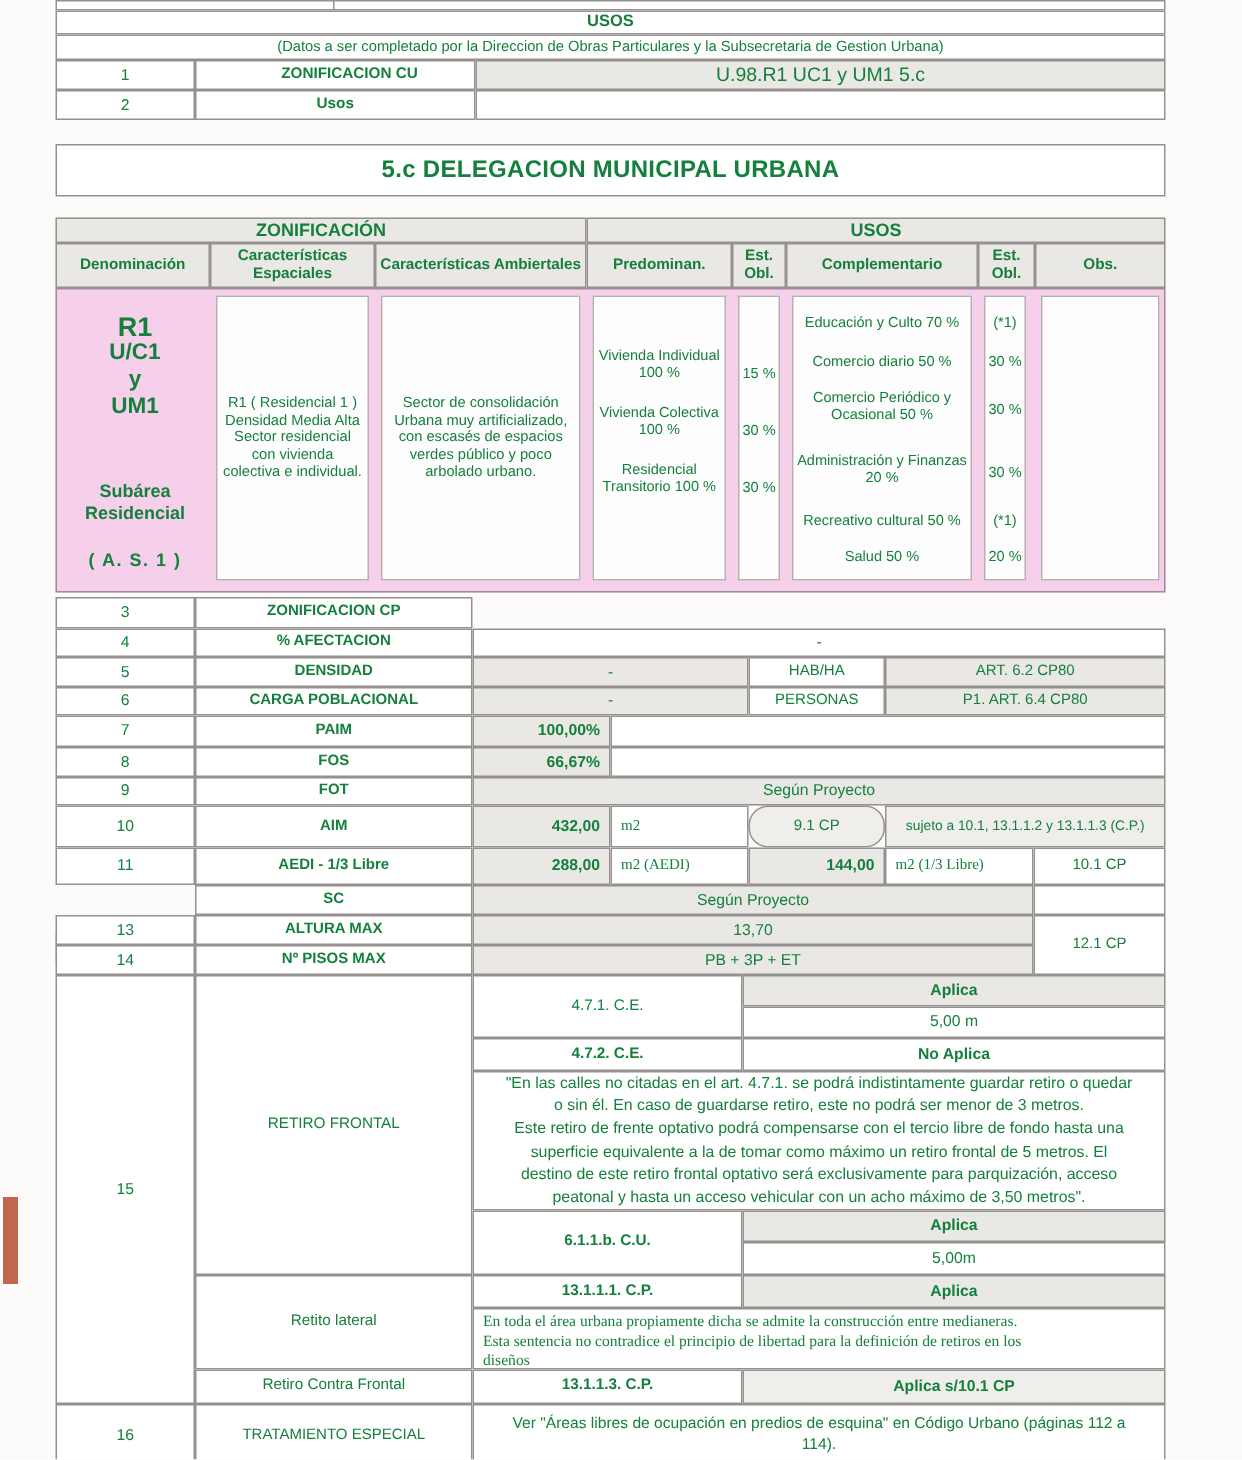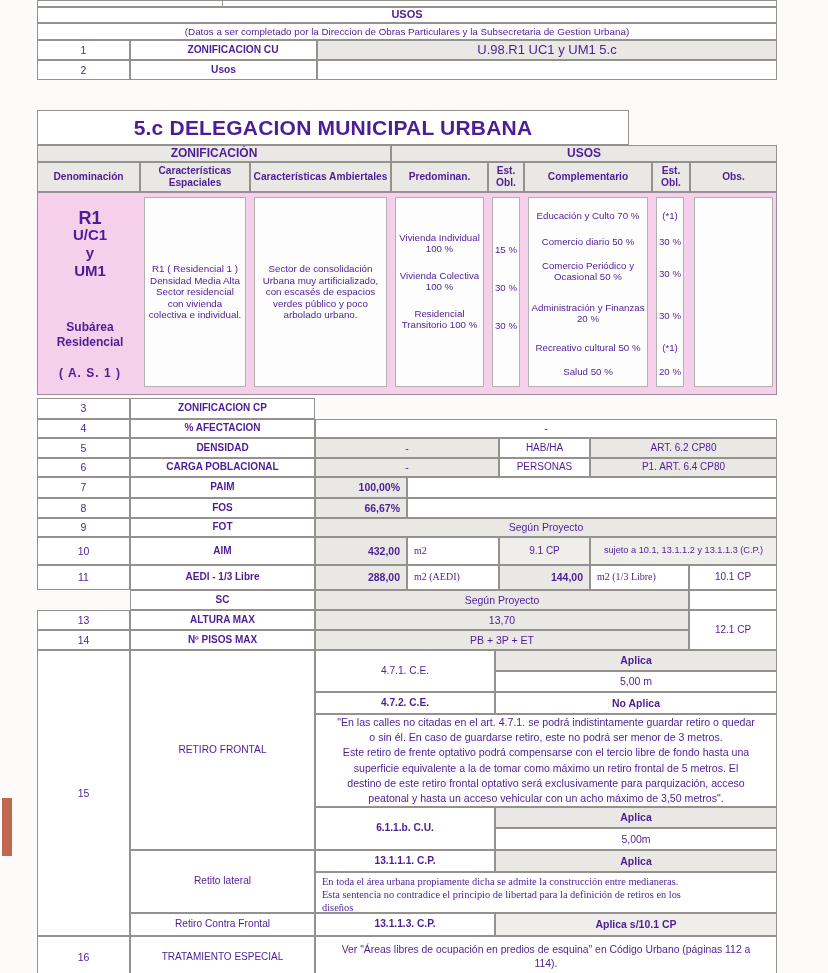--- a/index.html
+++ b/index.html
@@ -1,18 +1,18 @@
 <!DOCTYPE html>
 <html lang="es"><head>
 <meta charset="utf-8">
 <title>Scanned zoning document</title>
 <style>
   html,body{margin:0;padding:0;background:#ffffff;}
   .scene{position:relative;width:828px;height:973px;background:#fcfbf9;overflow:hidden;
-         font-family:"Liberation Sans","DejaVu Sans",sans-serif;color:#4c1d95;}
+         font-family:"Liberation Sans","DejaVu Sans",sans-serif;color:#15803d;}
   .cell{position:absolute;box-sizing:border-box;border:1px solid #94918e;background:#fff;
         display:flex;align-items:center;justify-content:center;text-align:center;
         font-size:10.5px;line-height:1.22;overflow:hidden;}
   .gray{background:#eae8e5;}
   .g2{background:#f0eeeb;}
   .bold{font-weight:700;}
   .left{justify-content:flex-start;text-align:left;padding-left:6px;font-family:Liberation Serif, serif;}
   .right{justify-content:flex-end;text-align:right;padding-right:6px;padding-left:41px;}
   .pre{white-space:pre-line;}
   .pinkrow{position:absolute;box-sizing:border-box;background:#f6cfeb;border:1px solid #9b8f97;}
@@ -36,21 +36,21 @@
   <div class="cell" style="left:37px;top:23px;width:740px;height:17px;font-size:9.8px;">(Datos a ser completado por la Direccion de Obras Particulares y la Subsecretaria de Gestion Urbana)</div>
 
   <div class="cell" style="left:37px;top:40px;width:93px;height:20px;">1</div>
   <div class="cell bold" style="left:130px;top:40px;width:187px;height:20px;font-size:10.2px;padding-left:19px;">ZONIFICACION CU</div>
   <div class="cell gray" style="left:317px;top:40px;width:460px;height:20px;font-size:13px;">U.98.R1 UC1 y UM1 5.c</div>
 
   <div class="cell" style="left:37px;top:60px;width:93px;height:20px;">2</div>
   <div class="cell bold" style="left:130px;top:60px;width:187px;height:20px;font-size:10.2px;">Usos</div>
   <div class="cell" style="left:317px;top:60px;width:460px;height:20px;"></div>
 
-  <div class="cell bold" style="left:37px;top:110px;width:592px;height:35px;font-size:21px;letter-spacing:0.2px;">5.c DELEGACION MUNICIPAL URBANA</div>
+  <div class="cell bold" style="left:37px;top:96px;width:740px;height:35px;font-size:16px;letter-spacing:0.2px;">5.c DELEGACION MUNICIPAL URBANA</div>
   <div class="cell gray bold" style="left:37px;top:145px;width:354px;height:17px;font-size:12px;">ZONIFICACIÓN</div>
   <div class="cell gray bold" style="left:391px;top:145px;width:386px;height:17px;font-size:12px;">USOS</div>
 
   <div class="cell gray bold" style="left:37px;top:162px;width:103px;height:30px;font-size:10.2px;">Denominación</div>
   <div class="cell gray bold" style="left:140px;top:162px;width:110px;height:30px;font-size:10.2px;">Características Espaciales</div>
   <div class="cell gray bold" style="left:250px;top:162px;width:141px;height:30px;font-size:10.2px;">Características Ambiertales</div>
   <div class="cell gray bold" style="left:391px;top:162px;width:97px;height:30px;font-size:10.2px;">Predominan.</div>
   <div class="cell gray bold" style="left:488px;top:162px;width:36px;height:30px;font-size:10.2px;">Est. Obl.</div>
   <div class="cell gray bold" style="left:524px;top:162px;width:128px;height:30px;font-size:10.2px;">Complementario</div>
   <div class="cell gray bold" style="left:652px;top:162px;width:38px;height:30px;font-size:10.2px;">Est. Obl.</div>
@@ -129,21 +129,21 @@
   <div class="cell" style="left:407px;top:498px;width:370px;height:20px;"></div>
 
   <div class="cell" style="left:37px;top:518px;width:93px;height:19px;">9</div>
   <div class="cell bold" style="left:130px;top:518px;width:185px;height:19px;font-size:10px;">FOT</div>
   <div class="cell gray" style="left:315px;top:518px;width:462px;height:19px;">Según Proyecto</div>
 
   <div class="cell" style="left:37px;top:537px;width:93px;height:28px;">10</div>
   <div class="cell bold" style="left:130px;top:537px;width:185px;height:28px;font-size:10px;">AIM</div>
   <div class="cell gray right bold" style="left:315px;top:537px;width:92px;height:28px;">432,00</div>
   <div class="cell left" style="left:407px;top:537px;width:92px;height:28px;font-size:10px;">m2</div>
-  <div class="cell g2" style="left:499px;top:537px;width:91px;height:28px;font-size:10px;">9.1 CP</div>
+  <div class="cell g2" style="left:499px;top:537px;width:91px;height:28px;font-size:10px;border-radius:13px;">9.1 CP</div>
   <div class="cell g2" style="left:590px;top:537px;width:187px;height:28px;font-size:9.2px;">sujeto a 10.1, 13.1.1.2 y 13.1.1.3 (C.P.)</div>
 
   <div class="cell" style="left:37px;top:565px;width:93px;height:25px;">11</div>
   <div class="cell bold" style="left:130px;top:565px;width:185px;height:25px;font-size:10px;">AEDI - 1/3 Libre</div>
   <div class="cell gray right bold" style="left:315px;top:565px;width:92px;height:25px;">288,00</div>
   <div class="cell left" style="left:407px;top:565px;width:92px;height:25px;font-size:10px;">m2 (AEDI)</div>
   <div class="cell gray right bold" style="left:499px;top:565px;width:91px;height:25px;">144,00</div>
   <div class="cell left" style="left:590px;top:565px;width:99px;height:25px;font-size:10px;">m2 (1/3 Libre)</div>
   <div class="cell" style="left:689px;top:565px;width:88px;height:25px;font-size:10px;">10.1 CP</div>
 

